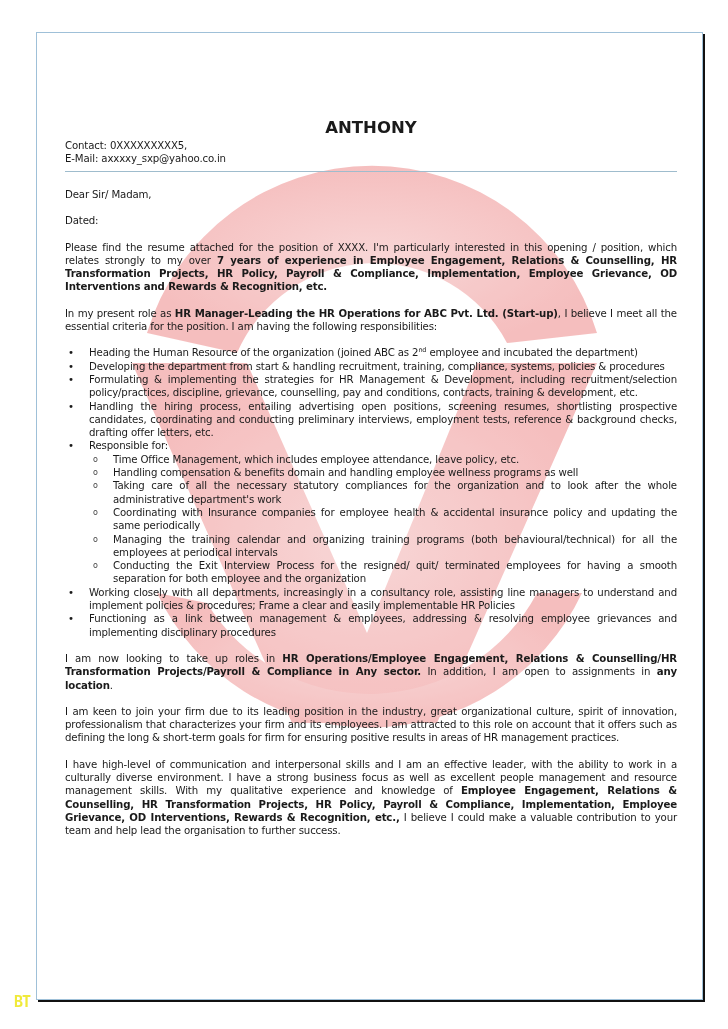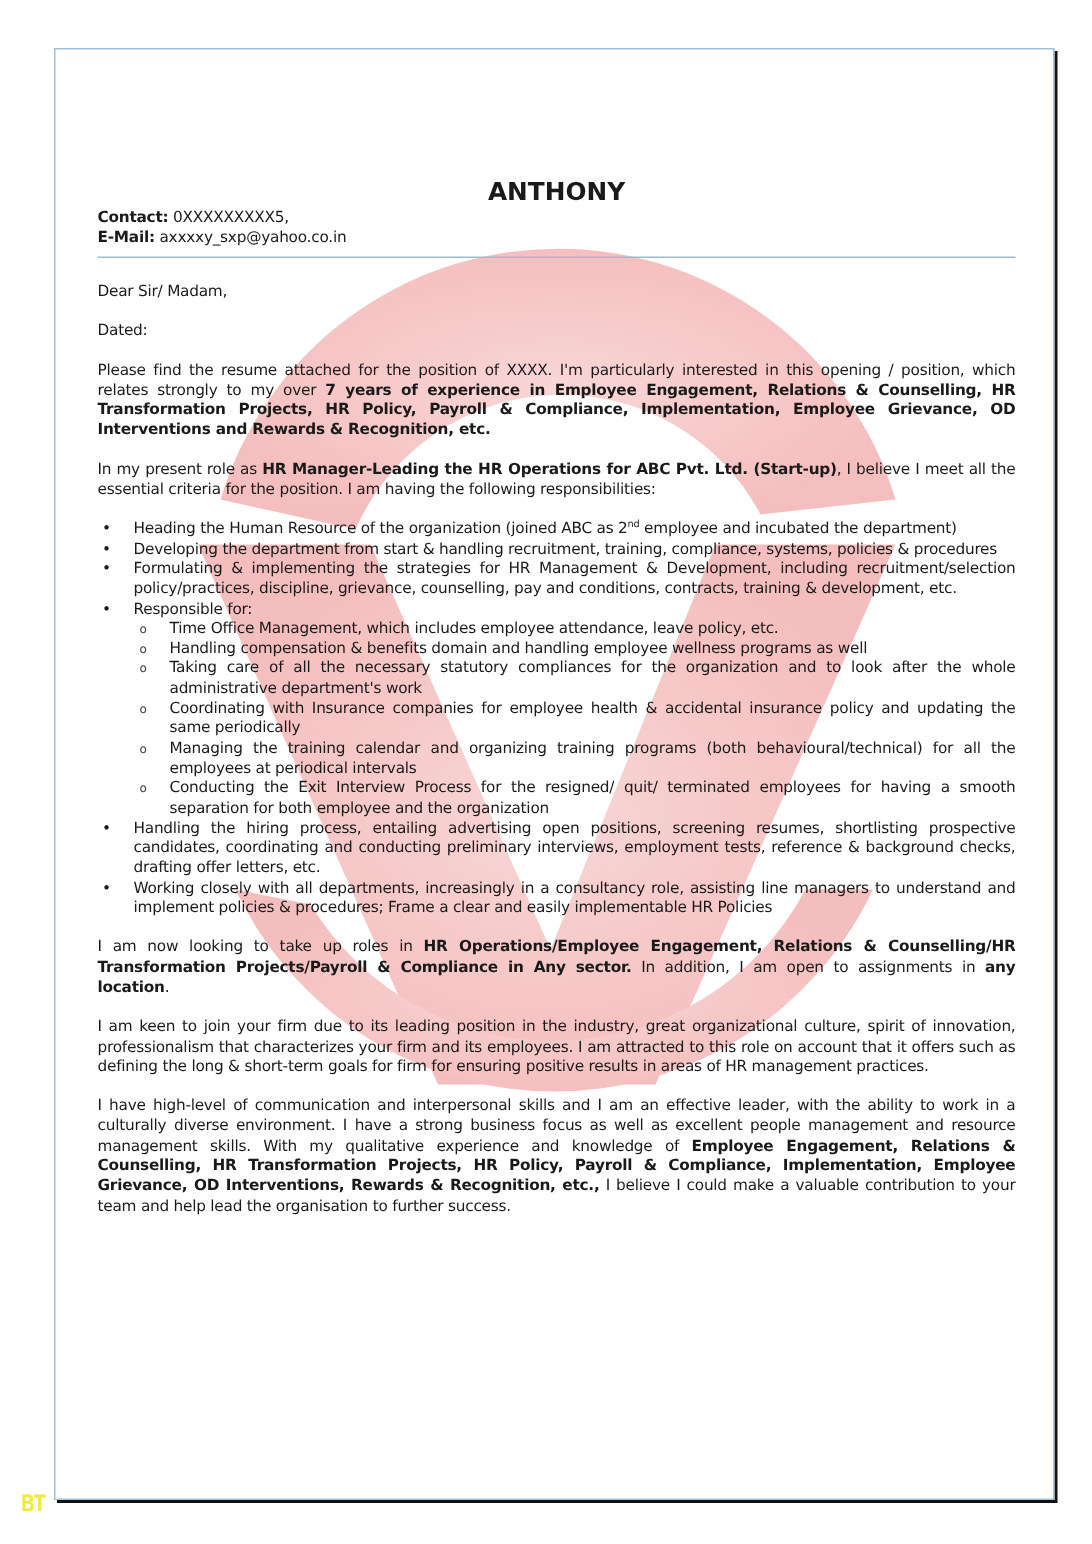--- a/index.html
+++ b/index.html
@@ -9,21 +9,21 @@
     border-top: 1px solid #9fc0d8; border-left: 1px solid #9fc0d8;
     border-right: 1px solid #9fc0d8; border-bottom: 1px solid #9fc0d8;
     box-shadow: 2px 2px 0 #111;
     background: #fff;
     overflow: hidden;
   }
   .watermark { position: absolute; left: 0; top: 0; width: 665px; height: 966px; pointer-events: none; }
   .content { position: absolute; left: 28px; top: 0; width: 612px; font-size: 10.2px; line-height: 13.3px; letter-spacing: -0.15px; }
   .title { position: absolute; left: 0; width: 612px; top: 88px; text-align: center; font-weight: bold; font-size: 16.5px; letter-spacing: 0; }
   .contact { position: absolute; top: 106px; left: 0; }
-  .contact b { font-weight: bold; }
+  .contact b { font-weight: normal; }
   .divider { position: absolute; top: 138px; left: 0; width: 612px; height: 0; border-top: 1.5px solid #9fbccd; }
   .flow { position: absolute; top: 155px; left: 0; width: 612px; }
   p { margin: 0 0 13px 0; text-align: justify; }
   .b { font-weight: bold; }
   ul.l1 { list-style: none; margin: 0 0 13px 0; padding: 0; }
   ul.l1 > li { position: relative; padding-left: 24px; text-align: justify; }
   ul.l1 > li::before { content: "\2022"; position: absolute; left: 3px; top: 0; }
   ul.l2 { list-style: none; margin: 0; padding: 0; }
   ul.l2 > li { position: relative; padding-left: 24px; text-align: justify; }
   ul.l2 > li::before { content: "o"; position: absolute; left: 4px; top: 0; font-size: 8px; color: #444; }
@@ -69,33 +69,34 @@
       <p>Dated:</p>
 
       <p><span>Please find the resume attached for the position of XXXX. I'm particularly interested in this opening / position, which relates strongly to my over </span><span class="b">7 years of experience in Employee Engagement, Relations &amp; Counselling, HR Transformation Projects, HR Policy, Payroll &amp; Compliance, Implementation, Employee Grievance, OD Interventions and Rewards &amp; Recognition, etc.</span></p>
 
       <p><span>In my present role as </span><span class="b">HR Manager-Leading the HR Operations for ABC Pvt. Ltd. (Start-up)</span><span>, I believe I meet all the essential criteria for the position. I am having the following responsibilities:</span></p>
 
       <ul class="l1">
         <li><span>Heading the Human Resource of the organization (joined ABC as 2</span><sup>nd</sup><span> employee and incubated the department)</span></li>
         <li>Developing the department from start &amp; handling recruitment, training, compliance, systems, policies &amp; procedures</li>
         <li>Formulating &amp; implementing the strategies for HR Management &amp; Development, including recruitment/selection policy/practices, discipline, grievance, counselling, pay and conditions, contracts, training &amp; development, etc.</li>
+        <li>Handling the hiring process, entailing advertising open positions, screening resumes, shortlisting prospective candidates, coordinating and conducting preliminary interviews, employment tests, reference &amp; background checks, drafting offer letters, etc.</li>
         <li>
           <span>Responsible for:</span>
           <ul class="l2">
             <li>Time Office Management, which includes employee attendance, leave policy, etc.</li>
             <li>Handling compensation &amp; benefits domain and handling employee wellness programs as well</li>
             <li>Taking care of all the necessary statutory compliances for the organization and to look after the whole administrative department's work</li>
             <li>Coordinating with Insurance companies for employee health &amp; accidental insurance policy and updating the same periodically</li>
             <li>Managing the training calendar and organizing training programs (both behavioural/technical) for all the employees at periodical intervals</li>
             <li>Conducting the Exit Interview Process for the resigned/ quit/ terminated employees for having a smooth separation for both employee and the organization</li>
           </ul>
         </li>
-        <li>Handling the hiring process, entailing advertising open positions, screening resumes, shortlisting prospective candidates, coordinating and conducting preliminary interviews, employment tests, reference &amp; background checks, drafting offer letters, etc.</li>
         <li>Working closely with all departments, increasingly in a consultancy role, assisting line managers to understand and implement policies &amp; procedures; Frame a clear and easily implementable HR Policies</li>
+        <li>Functioning as a link between management &amp; employees, addressing &amp; resolving employee grievances and implementing disciplinary procedures</li>
       </ul>
 
       <p><span>I am now looking to take up roles in </span><span class="b">HR Operations/Employee Engagement, Relations &amp; Counselling/HR Transformation Projects/Payroll &amp; Compliance in Any sector.</span><span> In addition, I am open to assignments in </span><span class="b">any location</span><span>.</span></p>
 
       <p>I am keen to join your firm due to its leading position in the industry, great organizational culture, spirit of innovation, professionalism that characterizes your firm and its employees. I am attracted to this role on account that it offers such as defining the long &amp; short-term goals for firm for ensuring positive results in areas of HR management practices.</p>
 
       <p><span>I have high-level of communication and interpersonal skills and I am an effective leader, with the ability to work in a culturally diverse environment. I have a strong business focus as well as excellent people management and resource management skills. With my qualitative experience and knowledge of </span><span class="b">Employee Engagement, Relations &amp; Counselling, HR Transformation Projects, HR Policy, Payroll &amp; Compliance, Implementation, Employee Grievance, OD Interventions, Rewards &amp; Recognition, etc.,</span><span> I believe I could make a valuable contribution to your team and help lead the organisation to further success.</span></p>
     </div>
   </div>
 </div>

